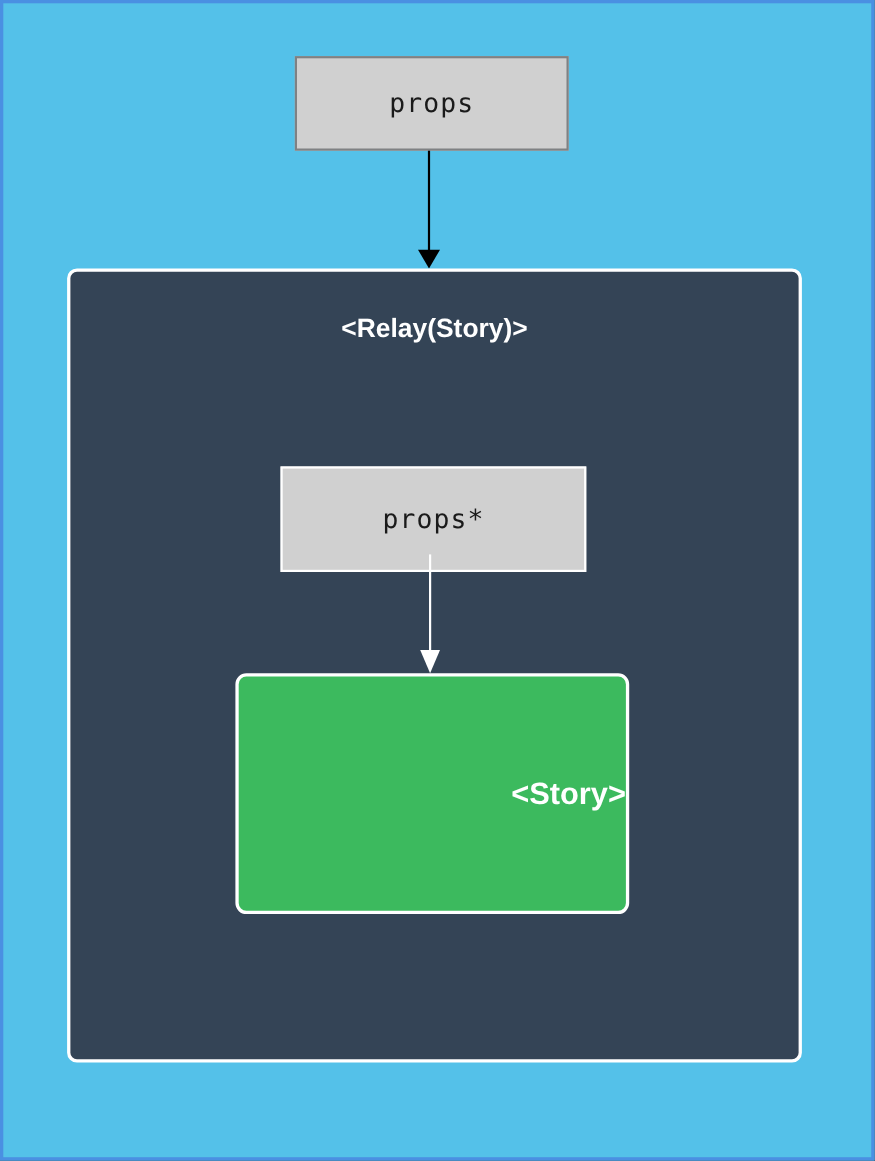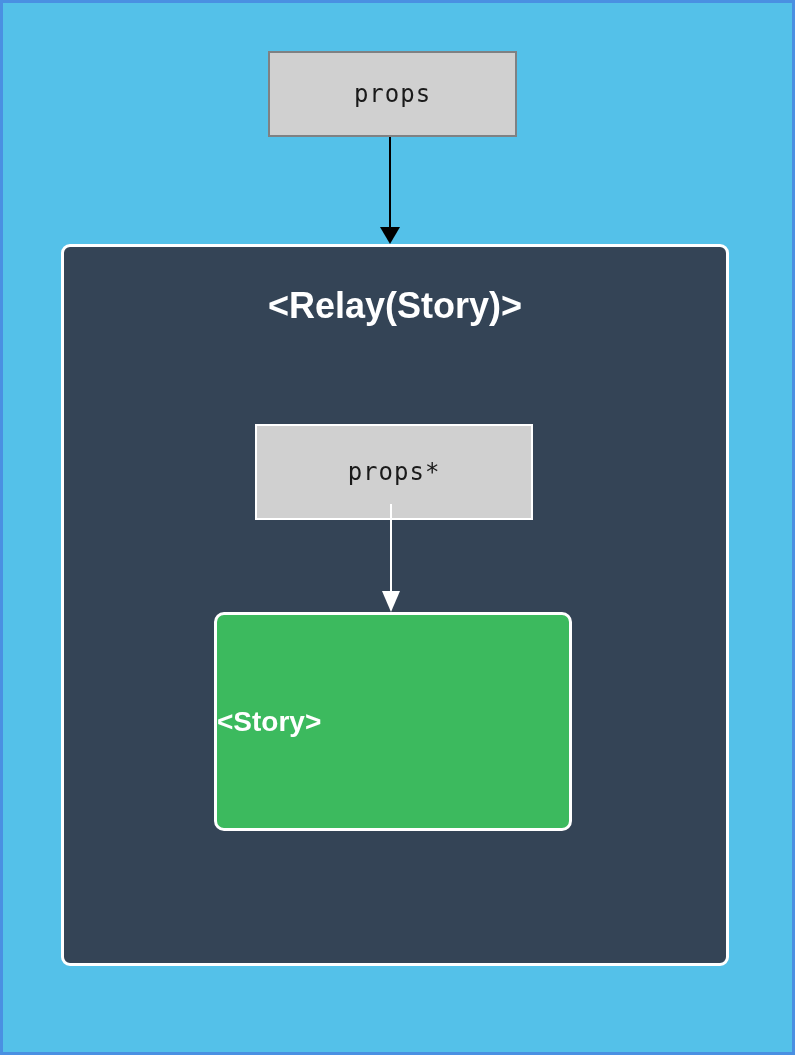--- a/index.html
+++ b/index.html
@@ -60,29 +60,29 @@
     background:var(--panel-background,#344456);
     border:3px solid var(--panel-border,#ffffff);
     border-radius:9px;
   }
   .relay-title{
     position:absolute;
     left:0;top:38px;width:100%;
     text-align:center;
     color:var(--text-light,#ffffff);
     font-weight:bold;
-    font-size:36px;
+    font-size:24px;
   }
   .story-box{
     position:absolute;
     left:211px;top:609px;width:358px;height:219px;
     background:var(--story-fill,#3cba5e);
     border:3px solid var(--story-border,#ffffff);
     border-radius:10px;
-    display:flex;align-items:center;justify-content:flex-start;
+    display:flex;align-items:center;justify-content:flex-end;
     color:var(--text-light,#ffffff);
     font-weight:bold;
     font-size:28px;
   }
 </style>
 </head>
 <body>
 
 <div class="stage">
 

